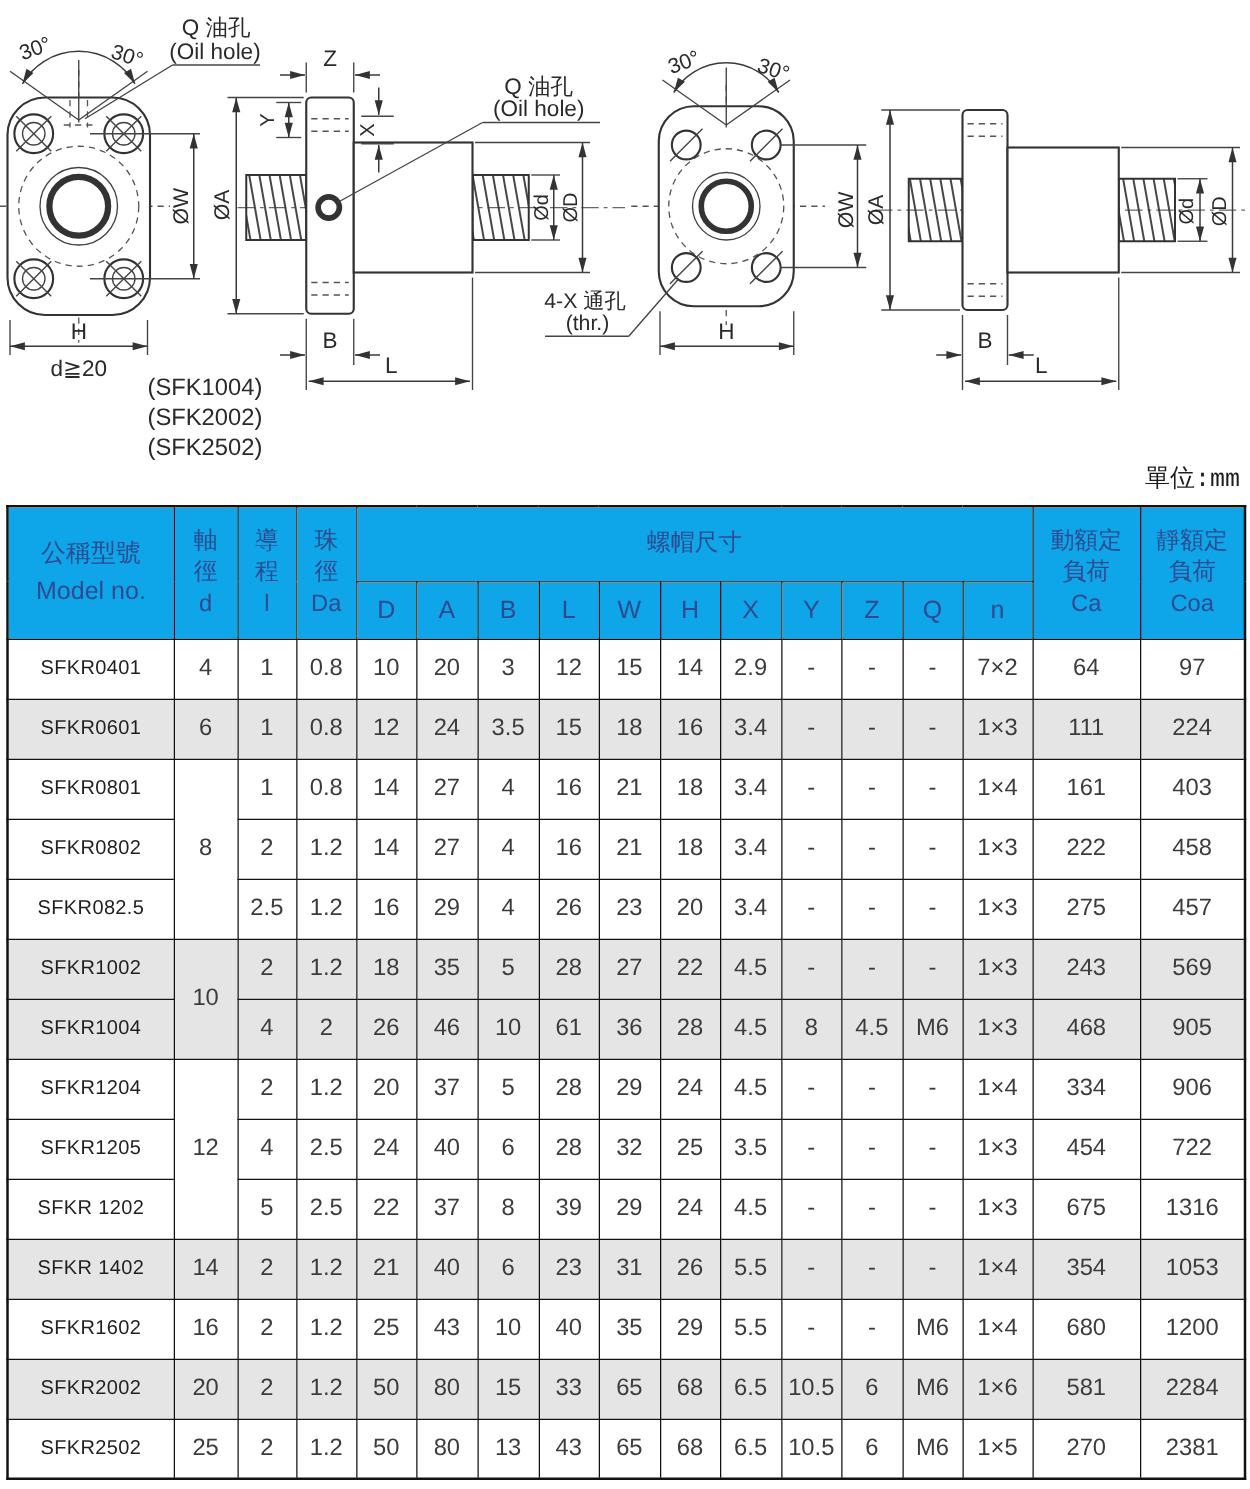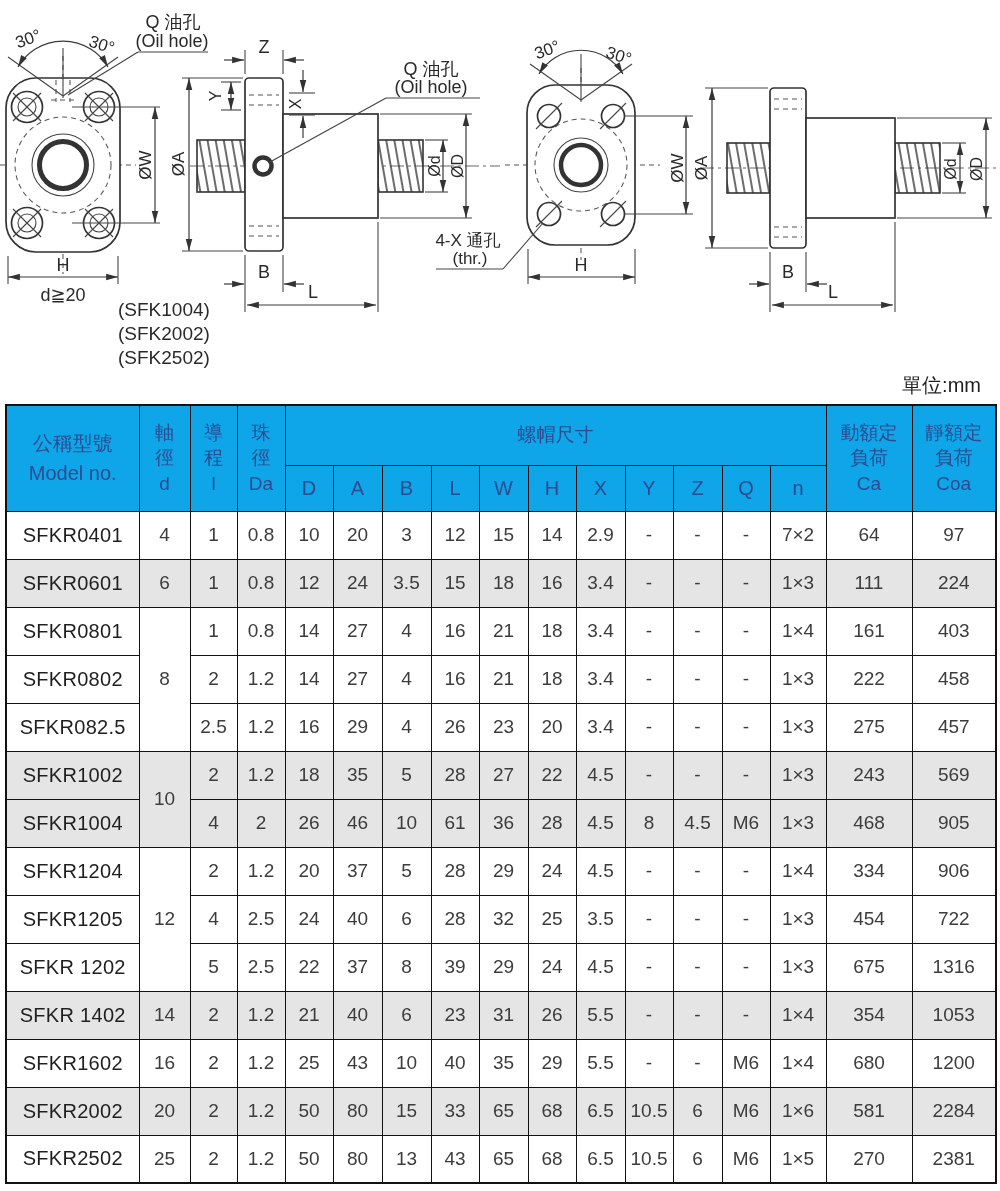--- a/index.html
+++ b/index.html
@@ -6,31 +6,31 @@
   body{width:1000px;font-family:"Liberation Sans","DejaVu Sans",sans-serif;color:#2e2e2e;}
   .drawing-area{width:1000px;height:368px;position:relative;}
   svg text{font-family:"Liberation Sans","DejaVu Sans",sans-serif;fill:#2a2a2a;}
   .ln{stroke:#333;stroke-width:1.7;fill:#fff;}
   .lnn{stroke:#333;stroke-width:1.7;fill:none;}
   .thin{stroke:#444;stroke-width:1.1;fill:none;}
   .dim{stroke:#3a3a3a;stroke-width:1.2;fill:none;}
   .hid{stroke:#555;stroke-width:1.05;stroke-dasharray:5 4;fill:none;}
   .cl{stroke:#666;stroke-width:1;stroke-dasharray:14 4 3 4;fill:none;}
   .thr{fill:url(#thr);stroke:#333;stroke-width:1.6;}
-  .unit-row{height:36px;line-height:34px;text-align:right;padding-right:19px;font-size:20px;color:#1d1d1d;}
+  .unit-row{height:36px;line-height:34px;text-align:right;padding-right:8px;font-size:20px;color:#1d1d1d;font-family:Liberation Mono, monospace;}
   table{border-collapse:collapse;table-layout:fixed;width:990px;margin-left:5px;border:2.5px solid #121212;}
   th,td{border:1.5px solid #121212;text-align:center;vertical-align:middle;padding:0;overflow:hidden;}
   thead th{background:#0ea5e9;color:#2e4b8f;font-weight:500;white-space:pre-line;font-size:19px;line-height:1.35;}
   thead tr.h1{height:60px;}
   thead tr.h2{height:46px;}
   thead th.letter{font-size:20px;}
   thead th.modelh{font-size:20px;line-height:1.5;}
   tbody tr{height:48px;}
   tbody td{font-size:19px;color:#3c3c3c;background:#fff;}
-  tbody td.model{font-size:20px;color:#1f1f1f;font-weight:500;letter-spacing:.3px;}
+  tbody td.model{font-size:16px;color:#1f1f1f;font-weight:500;letter-spacing:.3px;}
   tbody tr.shaded td{background:#e5e5e5;}
 </style>
 </head>
 <body>
 
 <div class="drawing-area">
 <svg width="1000" height="368" viewBox="0 0 1000 368">
   <defs>
     <marker id="ma" viewBox="0 0 11 10" refX="11" refY="5" markerWidth="12" markerHeight="9" orient="auto-start-reverse">
       <path d="M0,2 L11,5 L0,8 z" fill="#333"></path>

